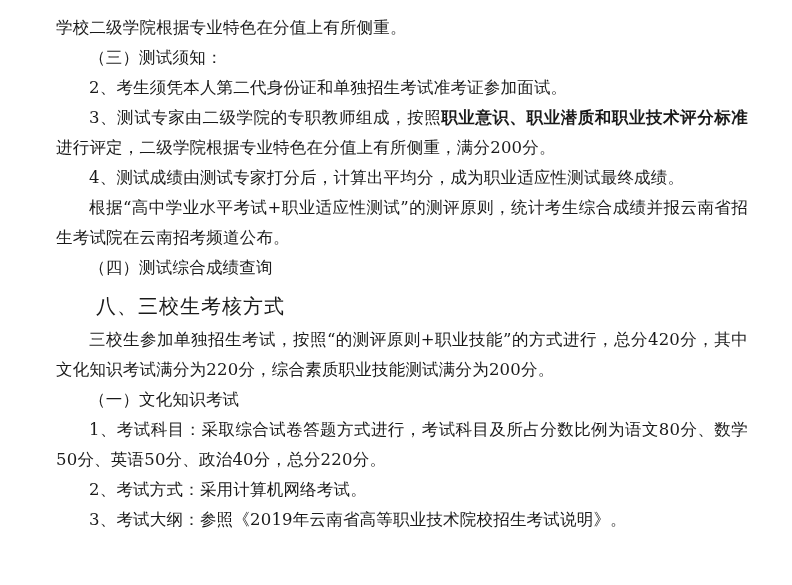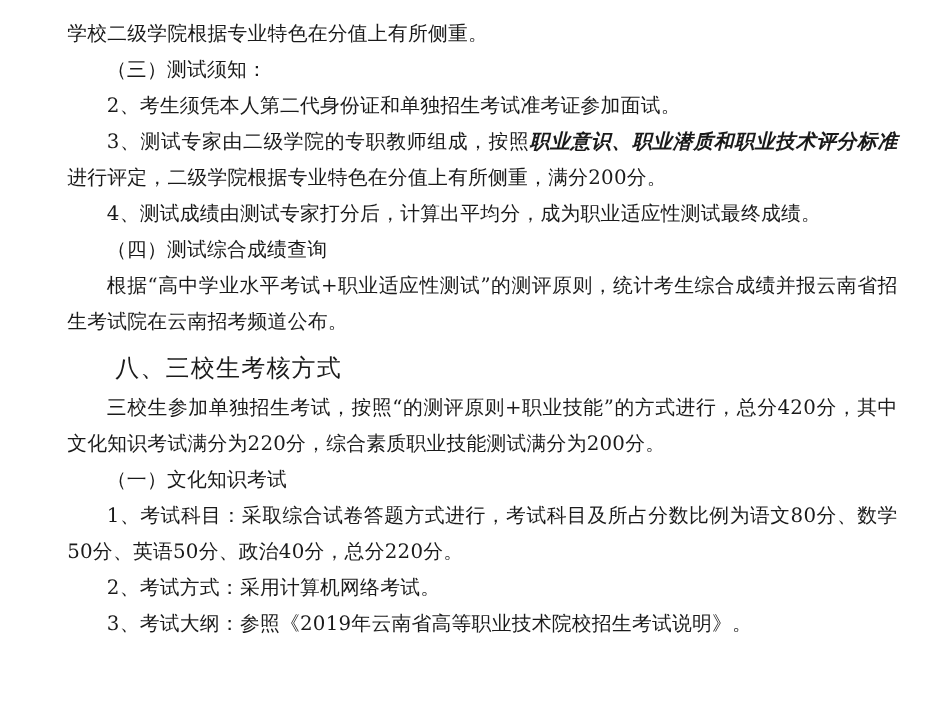--- a/index.html
+++ b/index.html
@@ -36,21 +36,20 @@
   .heading {
     font-size: 20px;
     font-weight: normal;
     line-height: 38px;
     margin: 4px 0 0 0;
     text-indent: 2em;
     letter-spacing: 1px;
   }
   .bold {
     font-weight: bold;
-    font-style: italic;
   }
   .tight {
     margin: 0;
   }
 </style>
 </head>
 <body>
 
 <div class="page">
 
@@ -58,23 +57,23 @@
 
   <p class="para indent tight">（三）测试须知：</p>
 
 
   <p class="para indent tight">2、考生须凭本人第二代身份证和单独招生考试准考证参加面试。</p>
 
   <p class="para indent tight"><span>3、测试专家由二级学院的专职教师组成，按照</span><span class="bold">职业意识、职业潜质和职业技术评</span><span class="bold">分标准</span><span>进行评定，二级学院根据专业特色在分值上有所侧重，满分200分。</span></p>
 
   <p class="para indent tight">4、测试成绩由测试专家打分后，计算出平均分，成为职业适应性测试最终成绩。</p>
 
+  <p class="para indent tight">根据“高中学业水平考试+职业适应性测试”的测评原则，统计考生综合成绩并报云南省招生考试院在云南招考频道公布。</p>
+
   <p class="para indent tight">（四）测试综合成绩查询</p>
-
-  <p class="para indent tight">根据“高中学业水平考试+职业适应性测试”的测评原则，统计考生综合成绩并报云南省招生考试院在云南招考频道公布。</p>
 
   <h2 class="heading">八、三校生考核方式</h2>
 
   <p class="para indent tight">三校生参加单独招生考试，按照“的测评原则+职业技能”的方式进行，总分420分，其中文化知识考试满分为220分，综合素质职业技能测试满分为200分。</p>
 
   <p class="para indent tight">（一）文化知识考试</p>
 
   <p class="para indent tight">1、考试科目：采取综合试卷答题方式进行，考试科目及所占分数比例为语文80分、数学50分、英语50分、政治40分，总分220分。</p>
 
   <p class="para indent tight">2、考试方式：采用计算机网络考试。</p>

